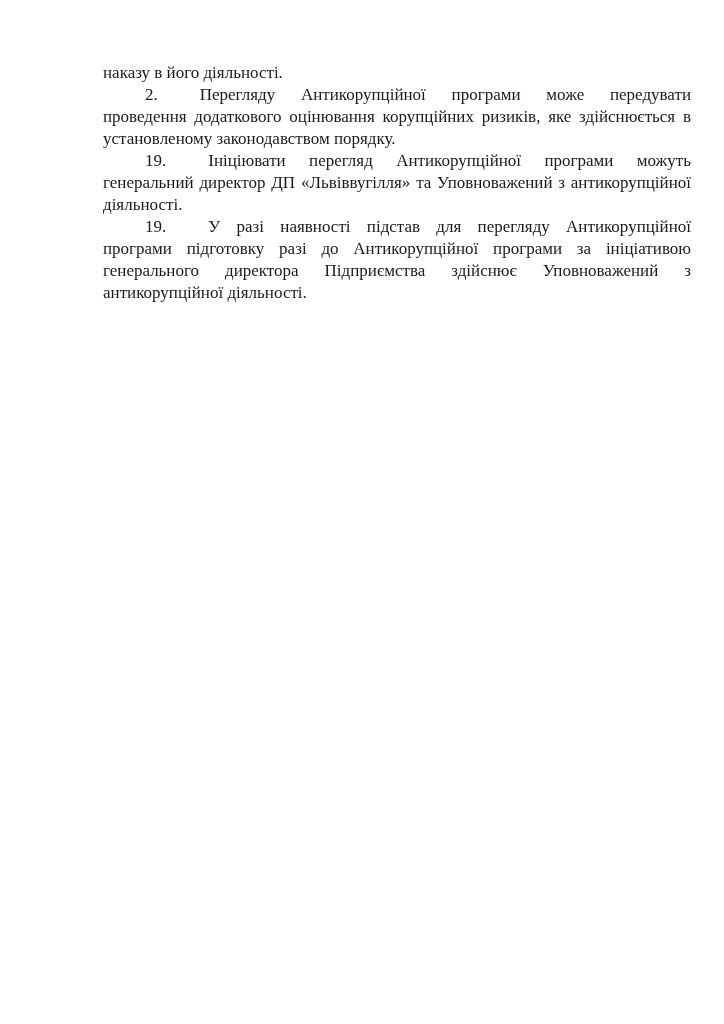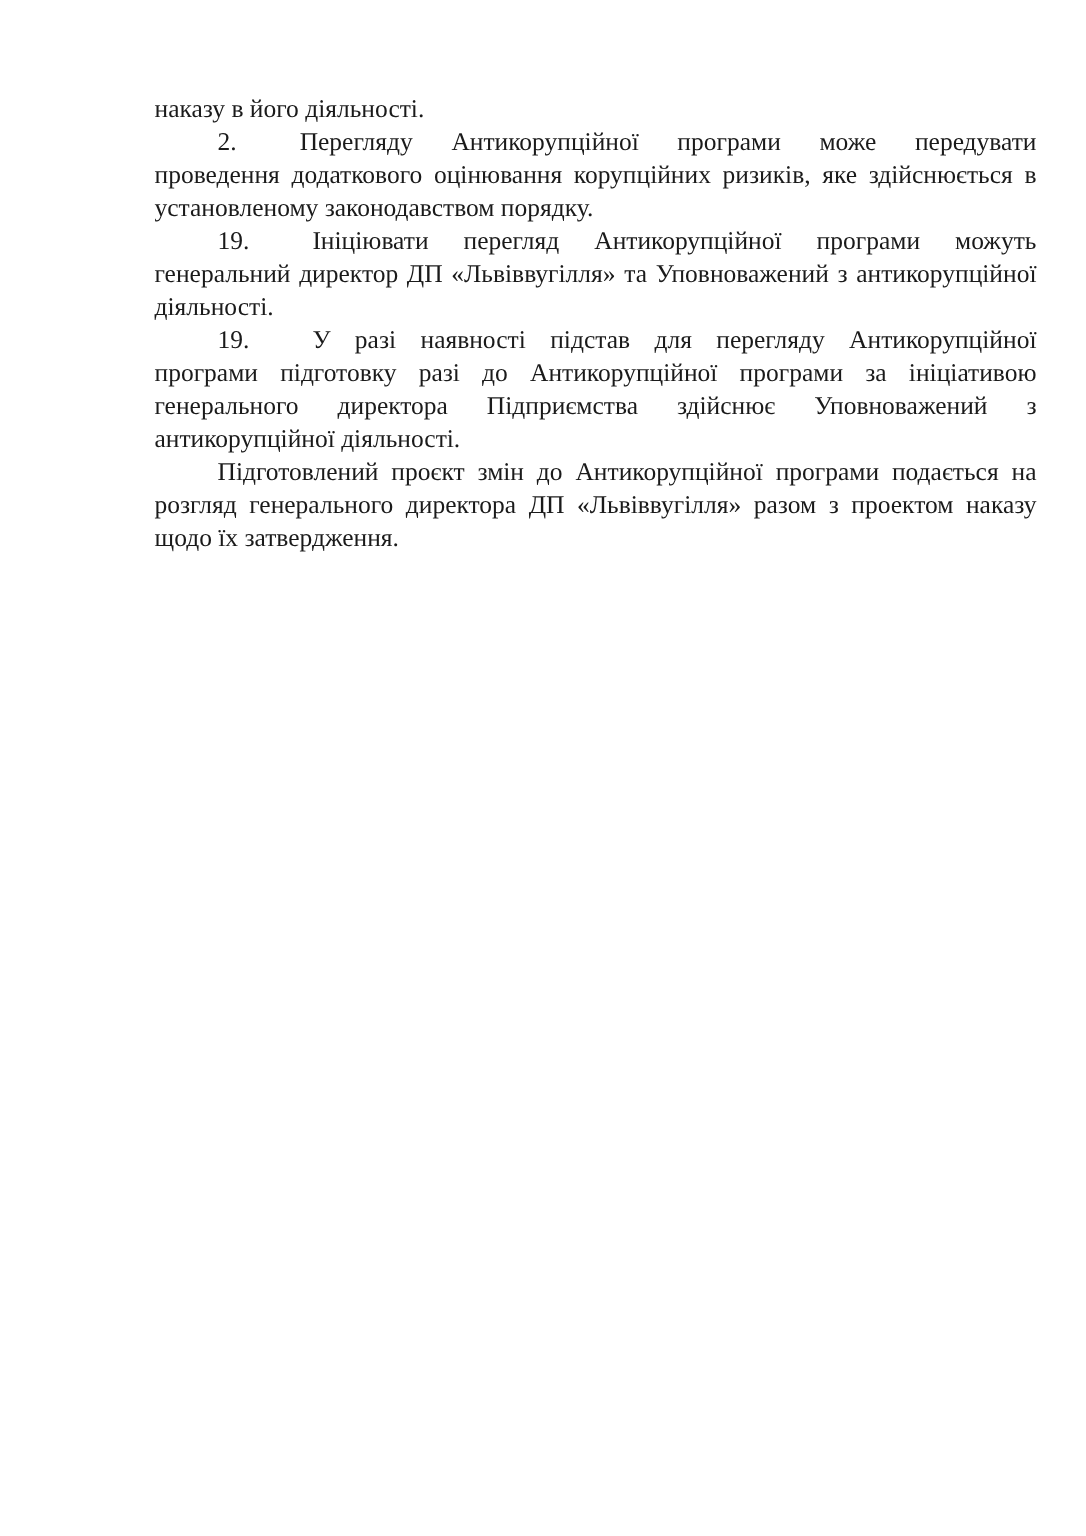--- a/index.html
+++ b/index.html
@@ -67,16 +67,15 @@
   <div class="text-block">
 
     <p class="para flush">наказу в його діяльності.</p>
 
     <p class="para numbered"><span class="num">2.</span><span class="tab-gap"></span><span>Перегляду Антикорупційної програми може передувати проведення додаткового оцінювання корупційних ризиків, яке здійснюється в установленому законодавством порядку.</span></p>
 
     <p class="para numbered"><span class="num">19.</span><span class="tab-gap"></span><span>Ініціювати перегляд Антикорупційної програми можуть генеральний директор ДП «Львіввугілля» та Уповноважений з антикорупційної діяльності.</span></p>
 
     <p class="para numbered"><span class="num">19.</span><span class="tab-gap"></span><span>У разі наявності підстав для перегляду Антикорупційної програми підготовку разі до Антикорупційної програми за ініціативою генерального директора Підприємства здійснює Уповноважений з антикорупційної діяльності.</span></p>
 
-    <p class="para indent">Підготовлений проєкт змін до Антикорупційної програми подається на розгляд генерального директора ДП «Львіввугілля» разом з проектом наказу щодо їх затвердження.</p>
 
   </div>
 </div>
 
 </body></html>

